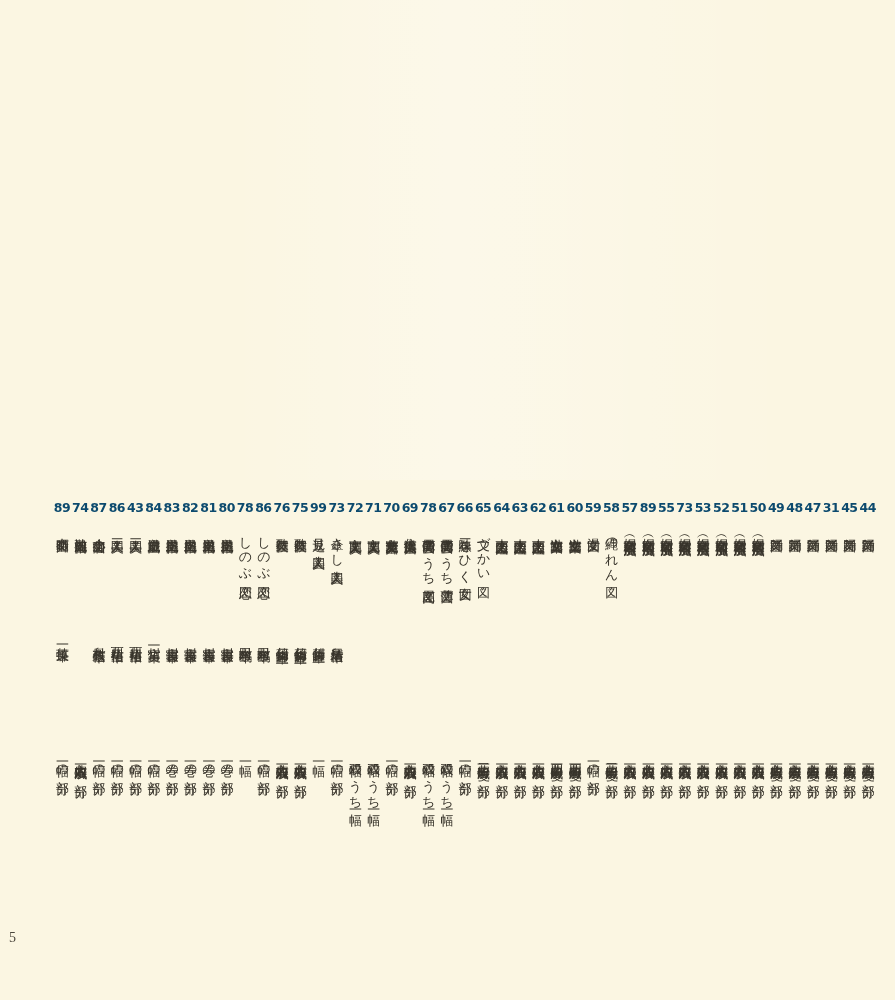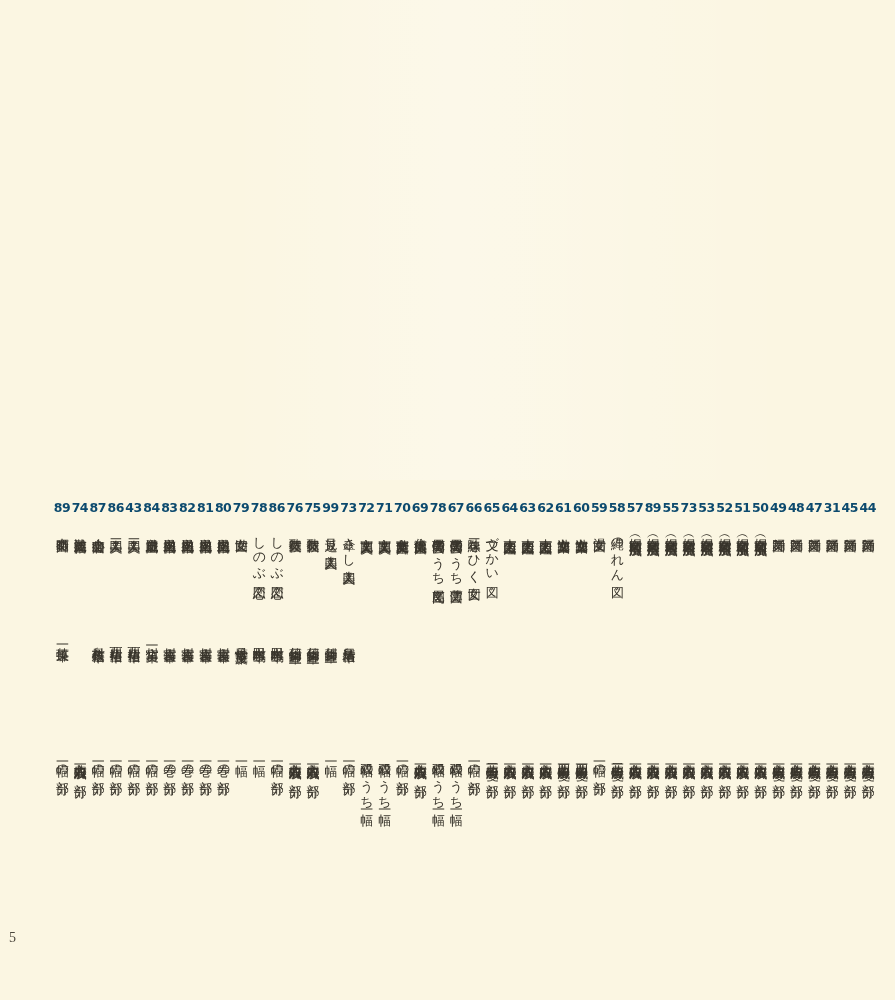--- a/index.html
+++ b/index.html
@@ -323,26 +323,20 @@
     <div class="vtext format">一幅の部分</div>
   </div>
 
   <div class="col">
     <div class="num">78</div>
     <div class="vtext title">しのぶ恋図</div>
     <div class="vtext artist">田村水鴎筆</div>
     <div class="vtext format">一幅</div>
   </div>
 
-  <div class="col">
-    <div class="num">79</div>
-    <div class="vtext title">遊女図</div>
-    <div class="vtext artist">懐月堂安度筆</div>
-    <div class="vtext format">一幅</div>
-  </div>
 
   <div class="col">
     <div class="num">80</div>
     <div class="vtext title">遊里風俗図</div>
     <div class="vtext artist">宮川長春筆</div>
     <div class="vtext format">一巻の部分</div>
   </div>
 
   <div class="col">
     <div class="num">81</div>

